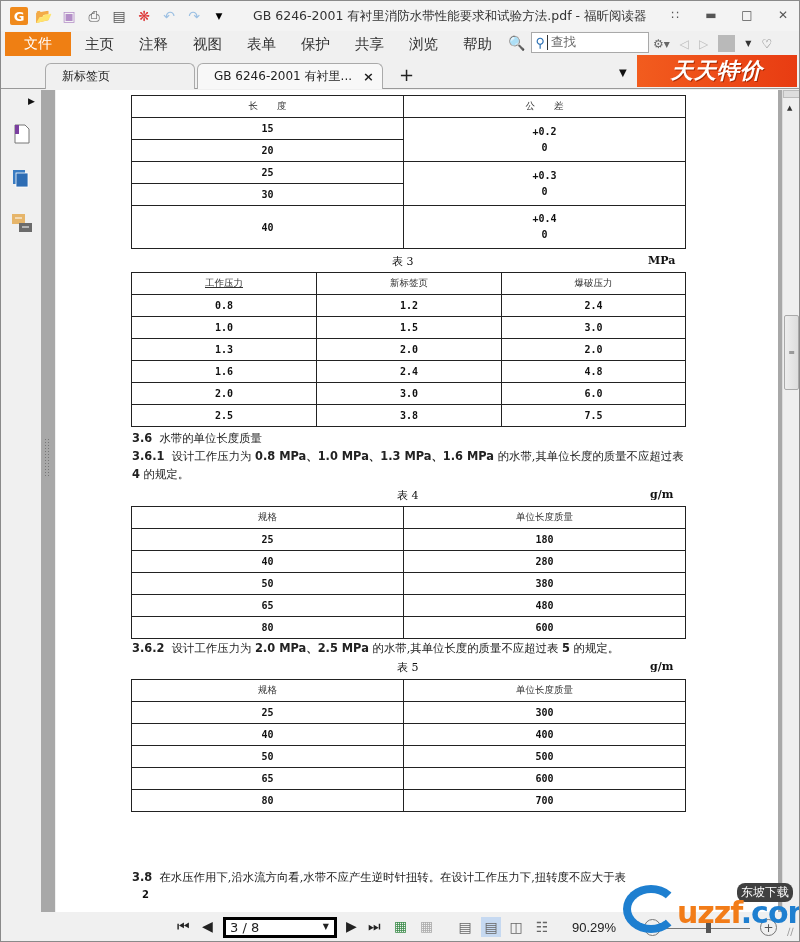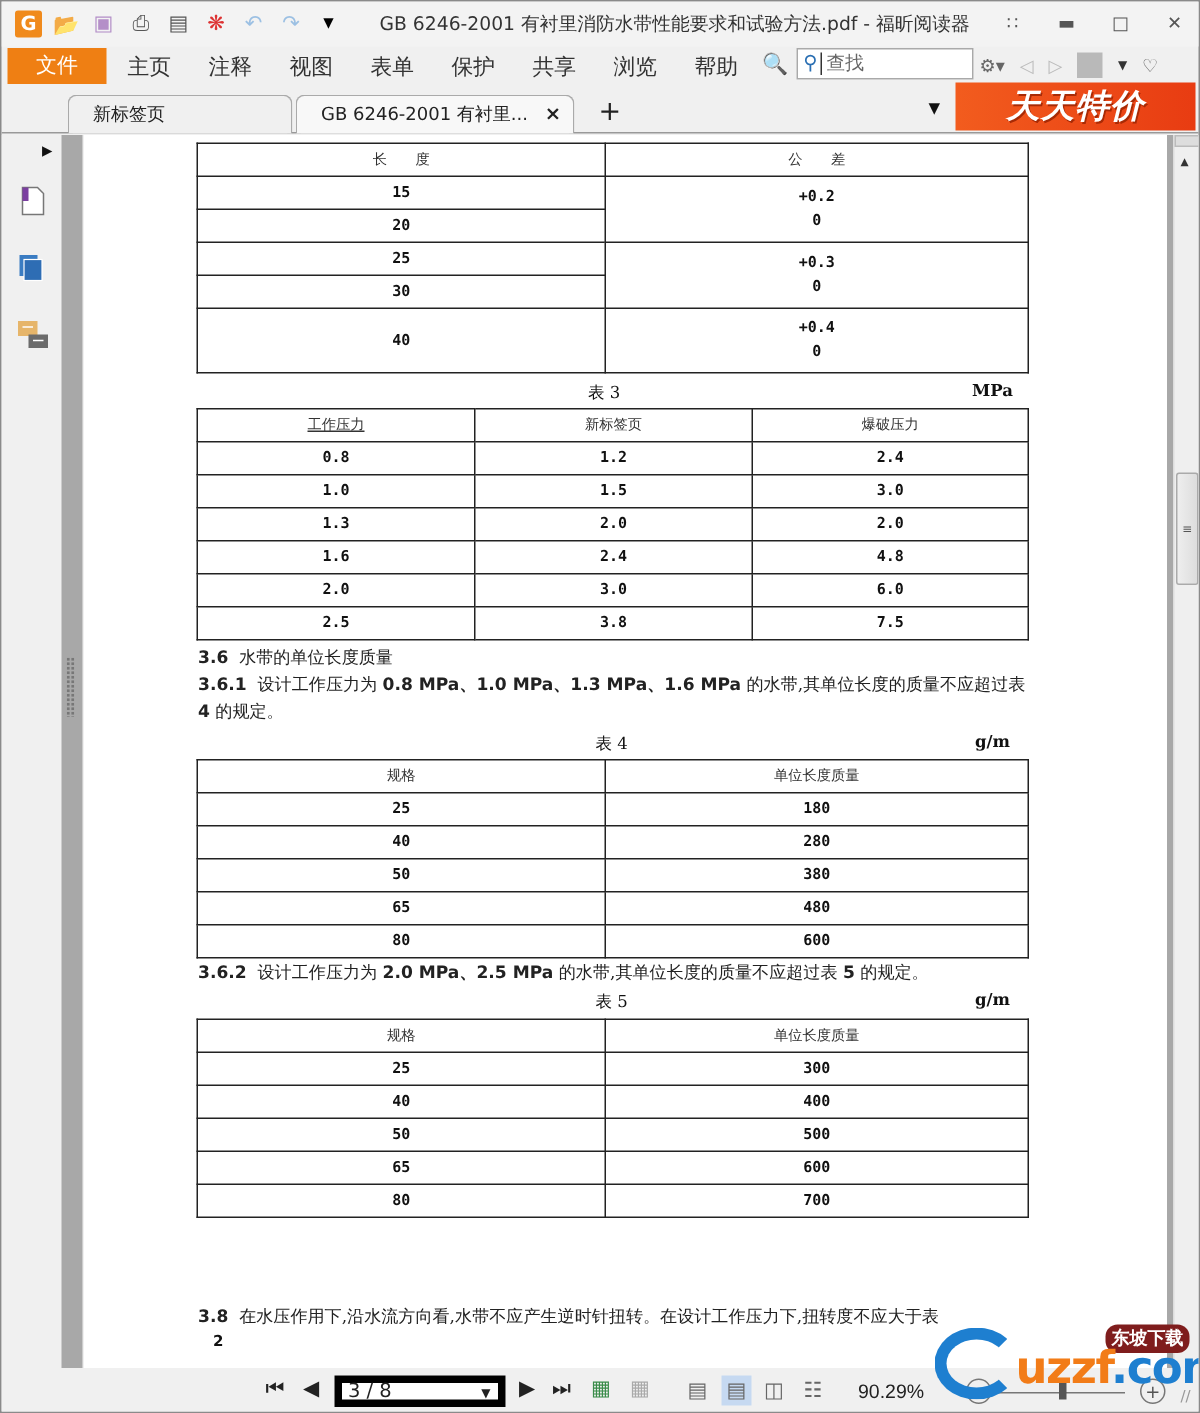--- a/index.html
+++ b/index.html
@@ -90,35 +90,35 @@
   .caption { position: absolute; font-size: 11px; }
   .unit { position: absolute; font-size: 11px; font-weight: bold; }
   .para { position: absolute; left: 76px; width: 560px; font-size: 11.4px; line-height: 18px; color: #222; }
   .para b { font-family: "DejaVu Sans", sans-serif; font-weight: bold; }
   .tol { line-height: 16px; }
 
   
   .statusbar { position: absolute; left: 0; top: 911px; width: 800px; height: 30px; background: #f0f0f0; display: flex; align-items: center; }
   .sb-btn { position: absolute; top: 6px; font-size: 14px; color: #222; }
   .page-input {
-    position: absolute; left: 222px; top: 5px; width: 114px; height: 21px; border: 5px solid #000000; background: #fff;
+    position: absolute; left: 222px; top: 5px; width: 114px; height: 21px; border: 3px solid #000000; background: #fff;
     font-size: 13px; padding-left: 4px; display: flex; align-items: center; color: #222;
   }
   .page-input .dd { position: absolute; right: 5px; top: 2px; font-size: 8px; }
   .view-btn { position: absolute; top: 5px; width: 20px; height: 20px; display: flex; align-items: center; justify-content: center; font-size: 14px; color: #666; }
   .view-btn.active { background: #c6d9f1; }
   .zoom-level { position: absolute; left: 571px; top: 8px; font-size: 13px; color: #222; font-family: "Liberation Sans", sans-serif; }
   .zoom-slider { position: absolute; left: 664px; top: 16px; width: 85px; height: 1px; background: #777; }
   .zoom-knob { position: absolute; left: 705px; top: 10px; width: 5px; height: 11px; background: #555; }
   .circle-btn { position: absolute; top: 7px; width: 17px; height: 17px; border: 1px solid #777; border-radius: 50%; font-size: 12px; display: flex; align-items: center; justify-content: center; color: #555; }
 
   .watermark { position: absolute; left: 622px; top: 880px; width: 176px; height: 56px; pointer-events: none; }
   .wm-text { position: absolute; left: 54px; top: 14px; font-size: 30px; font-weight: bold; color: #f27c18; font-family: "DejaVu Sans", sans-serif; letter-spacing: -1px; }
   .wm-text .com { color: #1e7fd0; }
-  .wm-badge { position: absolute; left: 114px; top: 2px; background: #7f1d1d; color: #fff; font-size: 12px; padding: 1px 4px; border-radius: 8px; font-weight: bold; }
+  .wm-badge { position: absolute; left: 114px; top: 2px; background: #404040; color: #fff; font-size: 12px; padding: 1px 4px; border-radius: 8px; font-weight: normal; }
   .wm-swirl { position: absolute; left: 0; top: 4px; width: 56px; height: 48px; border: 8px solid #1e7fd0; border-radius: 50%; border-right-color: transparent; border-bottom-color: #1e7fd0; }
 </style>
 </head>
 <body>
 
 <div class="titlebar">
   <div class="qa">
     <span class="ic app-logo">G</span>
     <span class="ic" style="color:#e8b04a;">📂</span>
     <span class="ic" style="color:#b48fc8;">▣</span>

